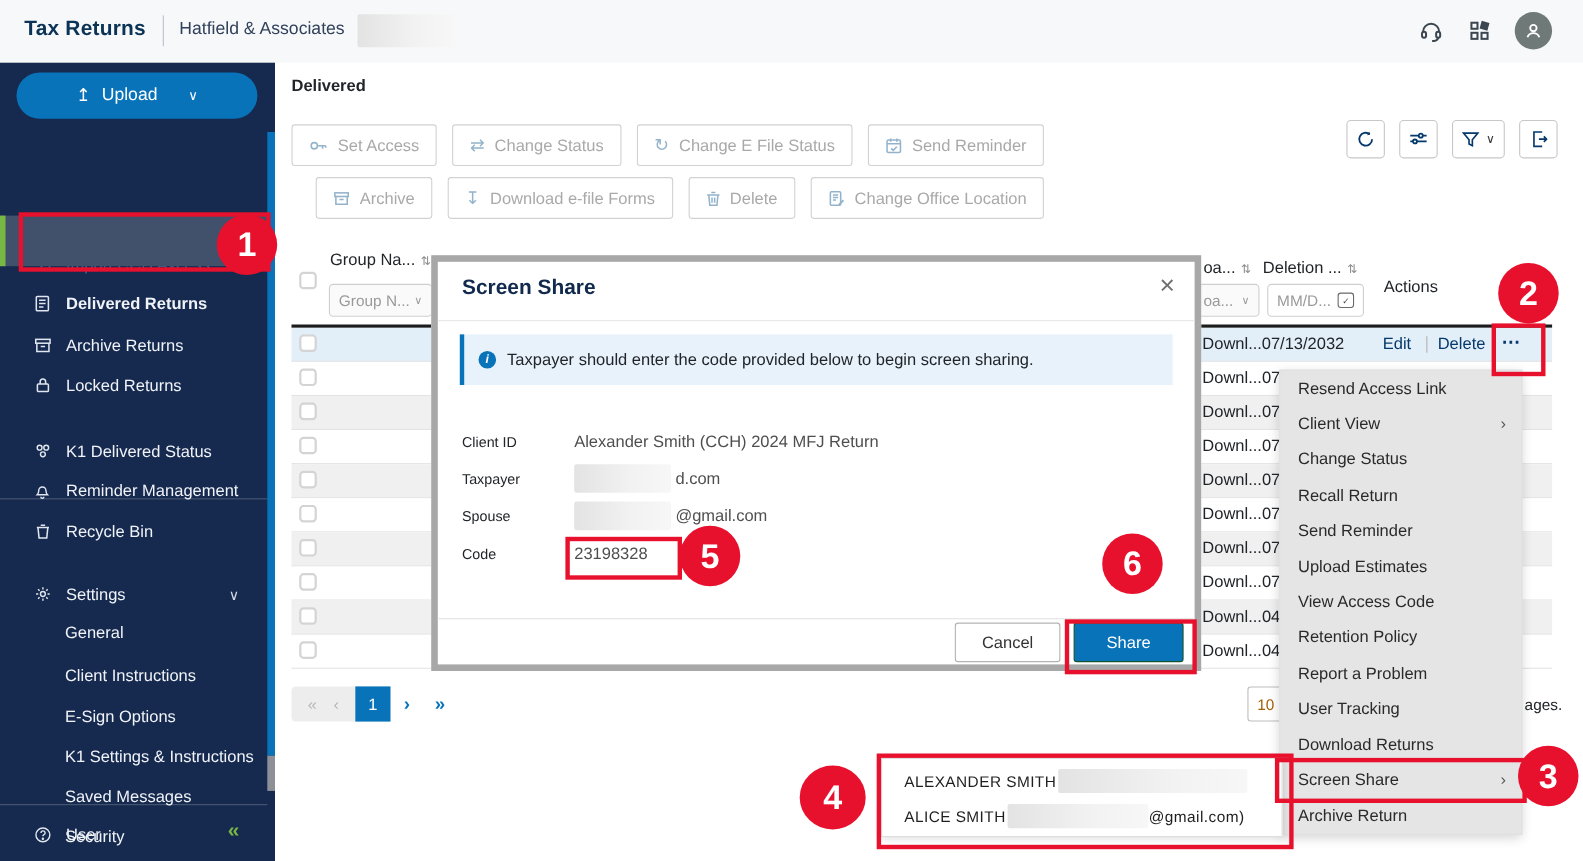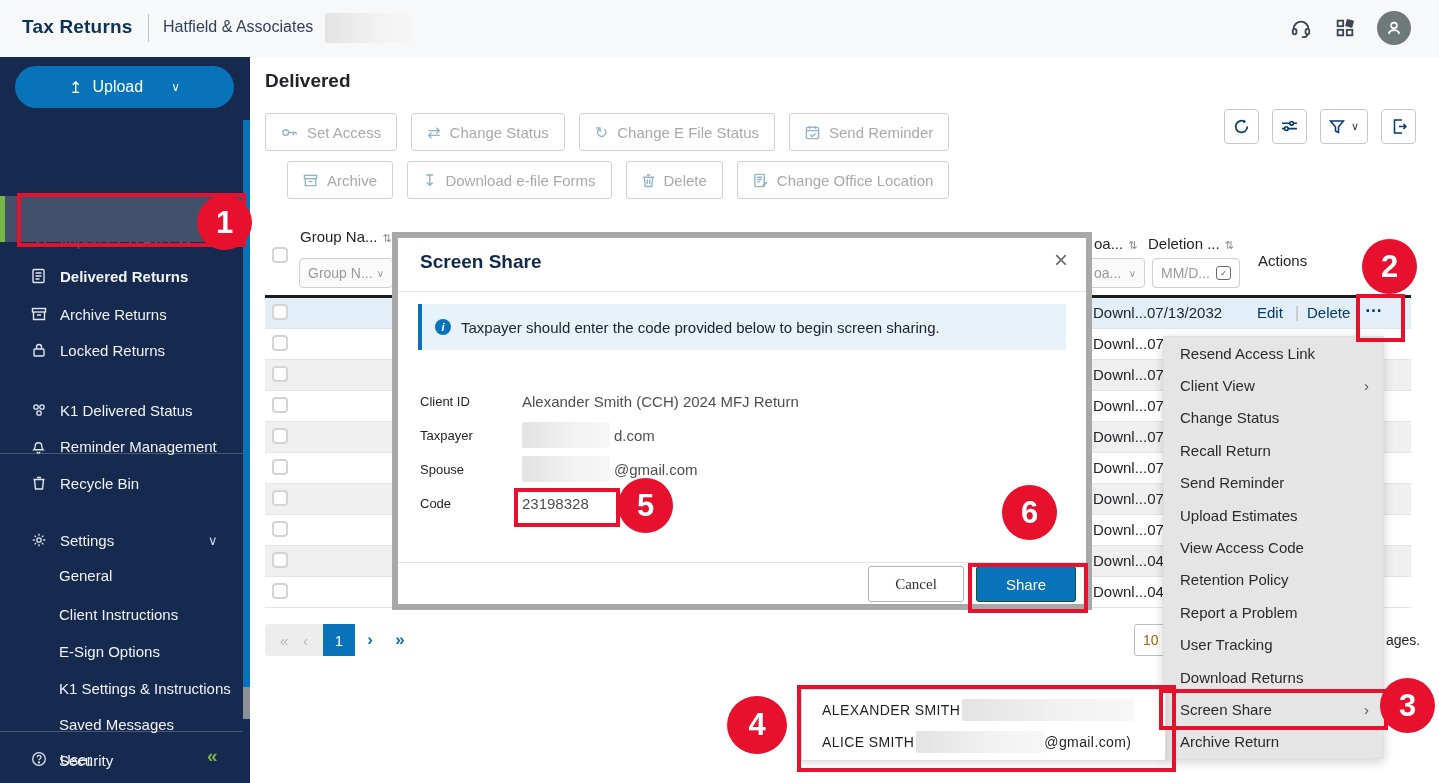--- a/index.html
+++ b/index.html
@@ -28,21 +28,21 @@
   .nav-active-green{position:absolute;left:0;top:0;width:5px;height:46px;background:#77b845;}
   .nav-item.active{font-weight:bold;}
   .sub-item{position:absolute;left:0;width:243px;height:28px;display:flex;align-items:center;padding-left:59px;
       box-sizing:border-box;font-size:15px;color:#f0f3f8;cursor:pointer;}
   .sb-divider{position:absolute;left:0;width:243px;height:1px;background:rgba(255,255,255,.22);}
   .settings-caret{position:absolute;left:208px;font-size:13px;color:#cfd8e4;}
   .sb-scroll-track{position:absolute;right:0;top:63px;width:7px;height:567px;background:#0973ba;}
   .sb-scroll-thumb{position:absolute;right:0;top:630px;width:7px;height:32px;background:#8d9097;}
   .help-collapse{position:absolute;left:207px;top:688px;color:#77b845;font-size:19px;font-weight:bold;cursor:pointer;}
   
-  .page-title{position:absolute;left:265px;top:70px;font-size:19px;font-weight:bold;color:#212529;}
+  .page-title{position:absolute;left:265px;top:70px;font-size:15px;font-weight:bold;color:#212529;}
   .tb-row{position:absolute;display:flex;gap:14px;}
   .tb-row1{left:265px;top:113px;} .tb-row2{left:287px;top:161px;}
   .tbtn{height:38px;display:inline-flex;align-items:center;gap:9px;padding:0 15px;background:#fff;
       border:1px solid #d2d2d2;border-radius:3px;font-size:15px;color:#a9a9a9;font-family:inherit;}
   .tbtn .bic{color:#93b3cb;display:flex;}
   .icons-right{position:absolute;left:1224px;top:109px;display:flex;gap:13px;}
   .icon-btn{height:35px;min-width:35px;border:1px solid #c7c7c7;border-radius:4px;background:#fff;color:#05386b;
       display:flex;align-items:center;justify-content:center;gap:6px;padding:0 6px;box-sizing:border-box;cursor:pointer;}
   
   .chk{width:16px;height:16px;border:2px solid #d4d4d4;border-radius:4px;background:#fff;display:inline-block;box-sizing:border-box;}
@@ -85,21 +85,21 @@
       box-sizing:border-box;display:flex;align-items:center;gap:10px;padding-left:13px;font-size:15px;color:#212529;}
   .info-ic{width:16px;height:16px;border-radius:50%;background:#0973ba;color:#fff;font-size:11px;font-weight:bold;
       display:flex;align-items:center;justify-content:center;font-style:italic;flex:0 0 16px;}
   .frow{position:absolute;left:22px;height:26px;display:flex;align-items:center;}
   .flabel{width:102px;font-size:13px;color:#212529;}
   .fvalue{font-size:15px;color:#4f4f4f;}
   .red-taxpayer{width:88px;height:26px;margin-right:4px;}
   .red-spouse{width:88px;height:26px;margin-right:4px;}
   .m-hr2{position:absolute;left:0;top:324px;width:688px;height:1px;background:#e3e3e3;}
   .m-cancel{position:absolute;left:470px;top:328px;width:96px;height:36px;background:#fff;border:1px solid #b3b3b3;border-radius:3px;
-      font-size:15px;color:#333;font-family:Liberation Serif, serif;cursor:pointer;}
+      font-size:15px;color:#333;font-family:Liberation Sans, sans-serif;cursor:pointer;}
   .m-share{position:absolute;left:578px;top:328px;width:100px;height:36px;background:#0973ba;border:1px solid #14532d;border-radius:3px;
       font-size:15px;color:#fff;font-family:inherit;cursor:pointer;}
   
   .cmenu{position:absolute;left:1163px;top:336px;width:219px;height:421px;background:#e5e5e5;border:1px solid #e0e0e0;
       box-shadow:0 3px 10px rgba(0,0,0,.18);z-index:25;display:flex;flex-direction:column;}
   .citem{flex:1;display:flex;align-items:center;justify-content:space-between;padding:0 14px 0 16px;font-size:15px;color:#2a2a2a;cursor:pointer;}
   .citem .caret{color:#555;font-size:15px;}
   
   .names{position:absolute;left:801px;top:689px;width:365px;height:72px;background:#fff;border:1px solid #ddd;
       box-shadow:0 2px 8px rgba(0,0,0,.15);z-index:26;box-sizing:border-box;padding:4px 0;}

